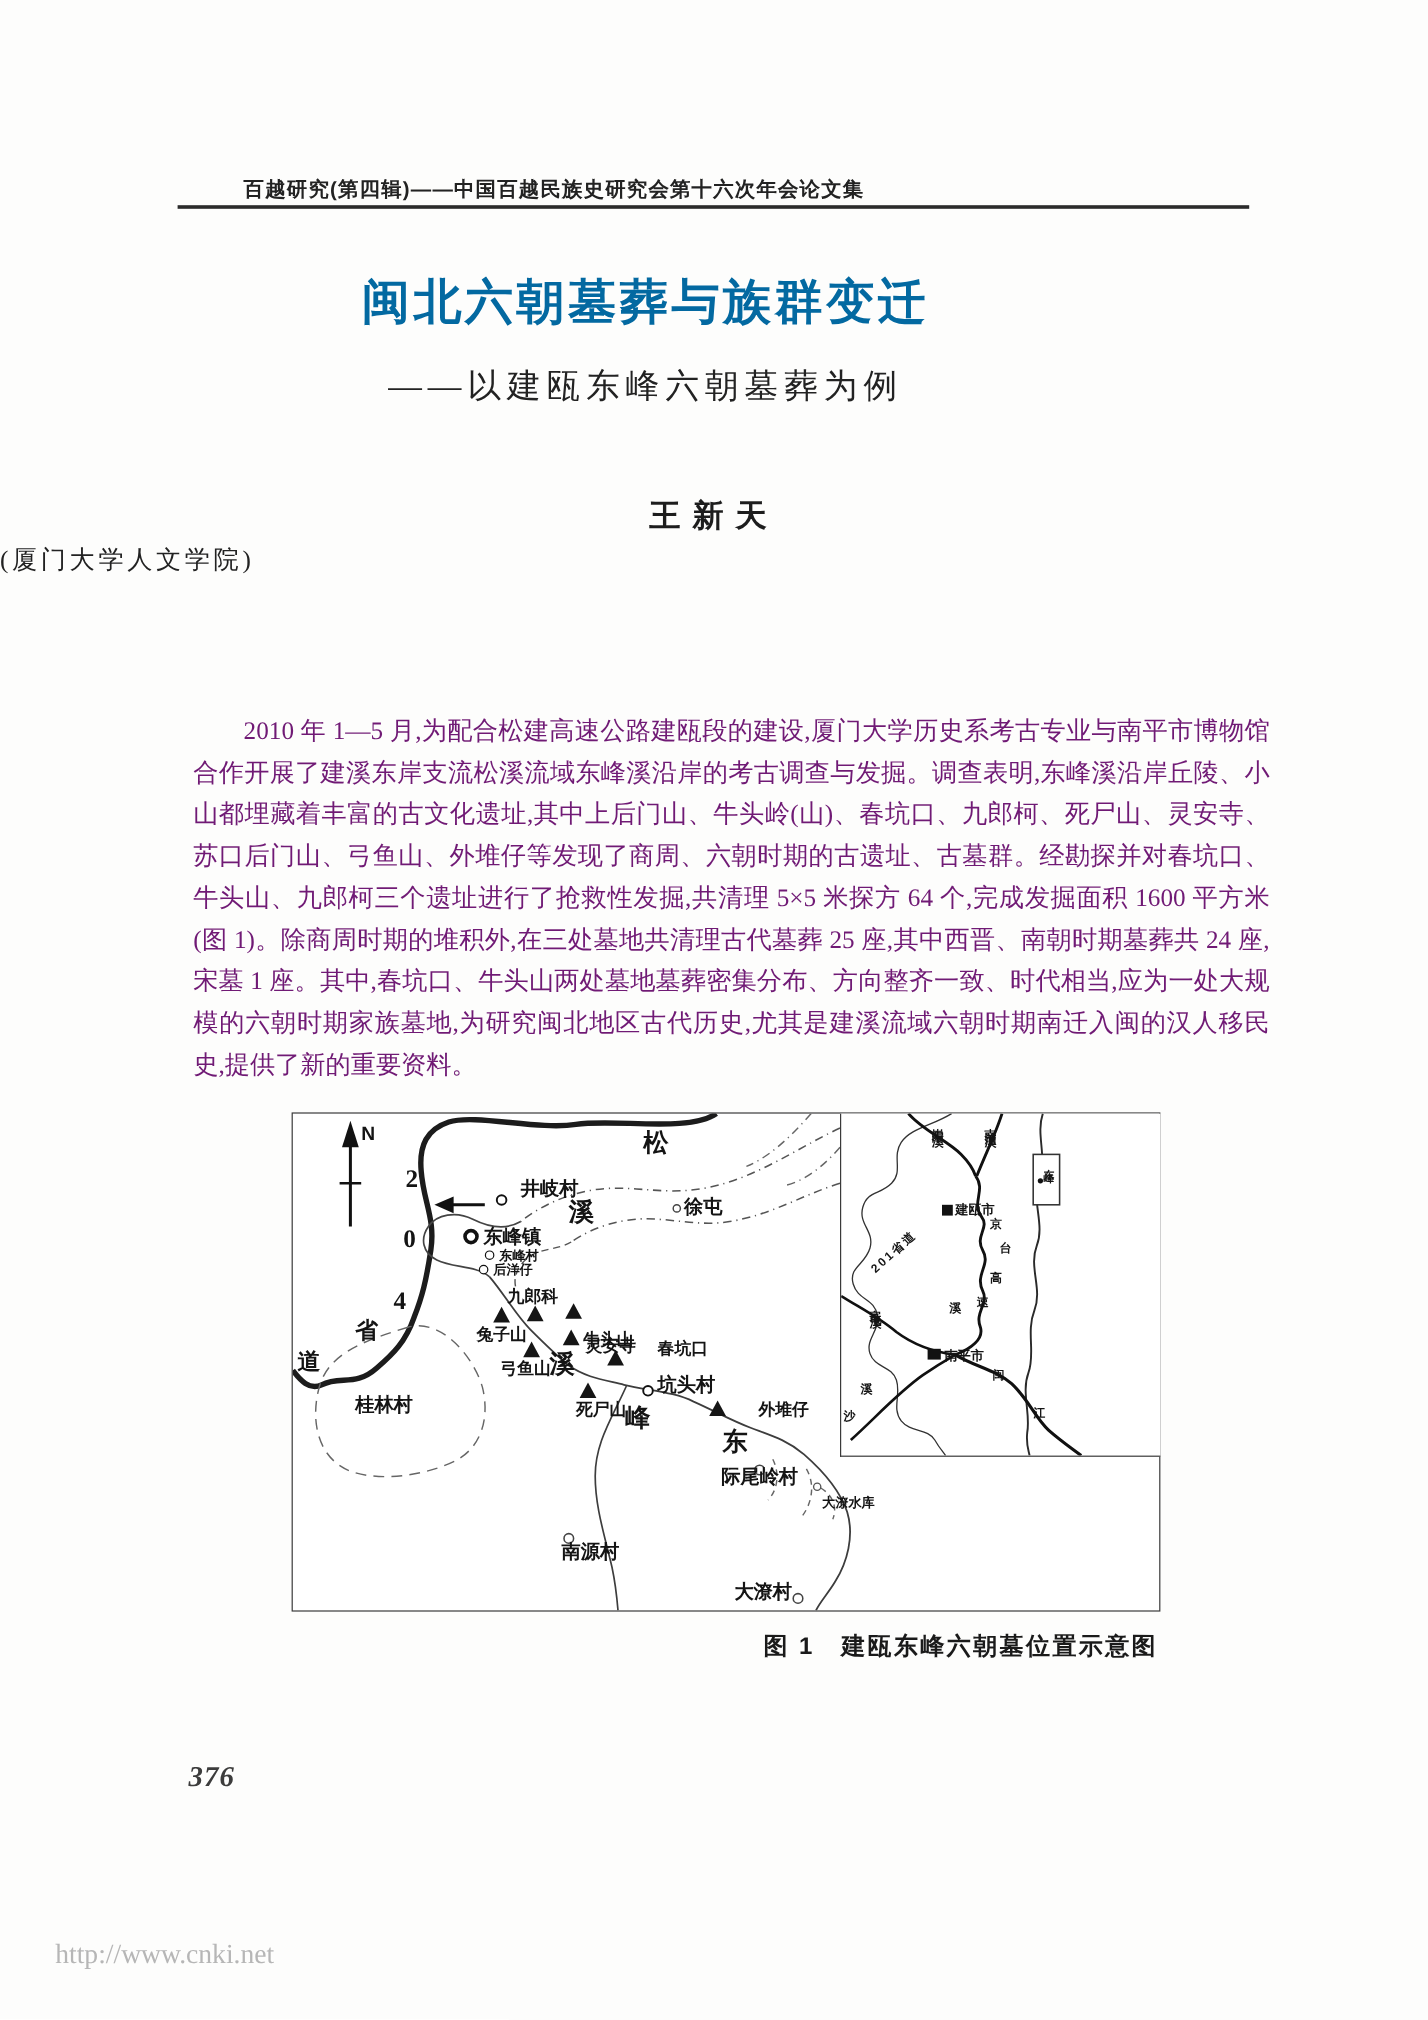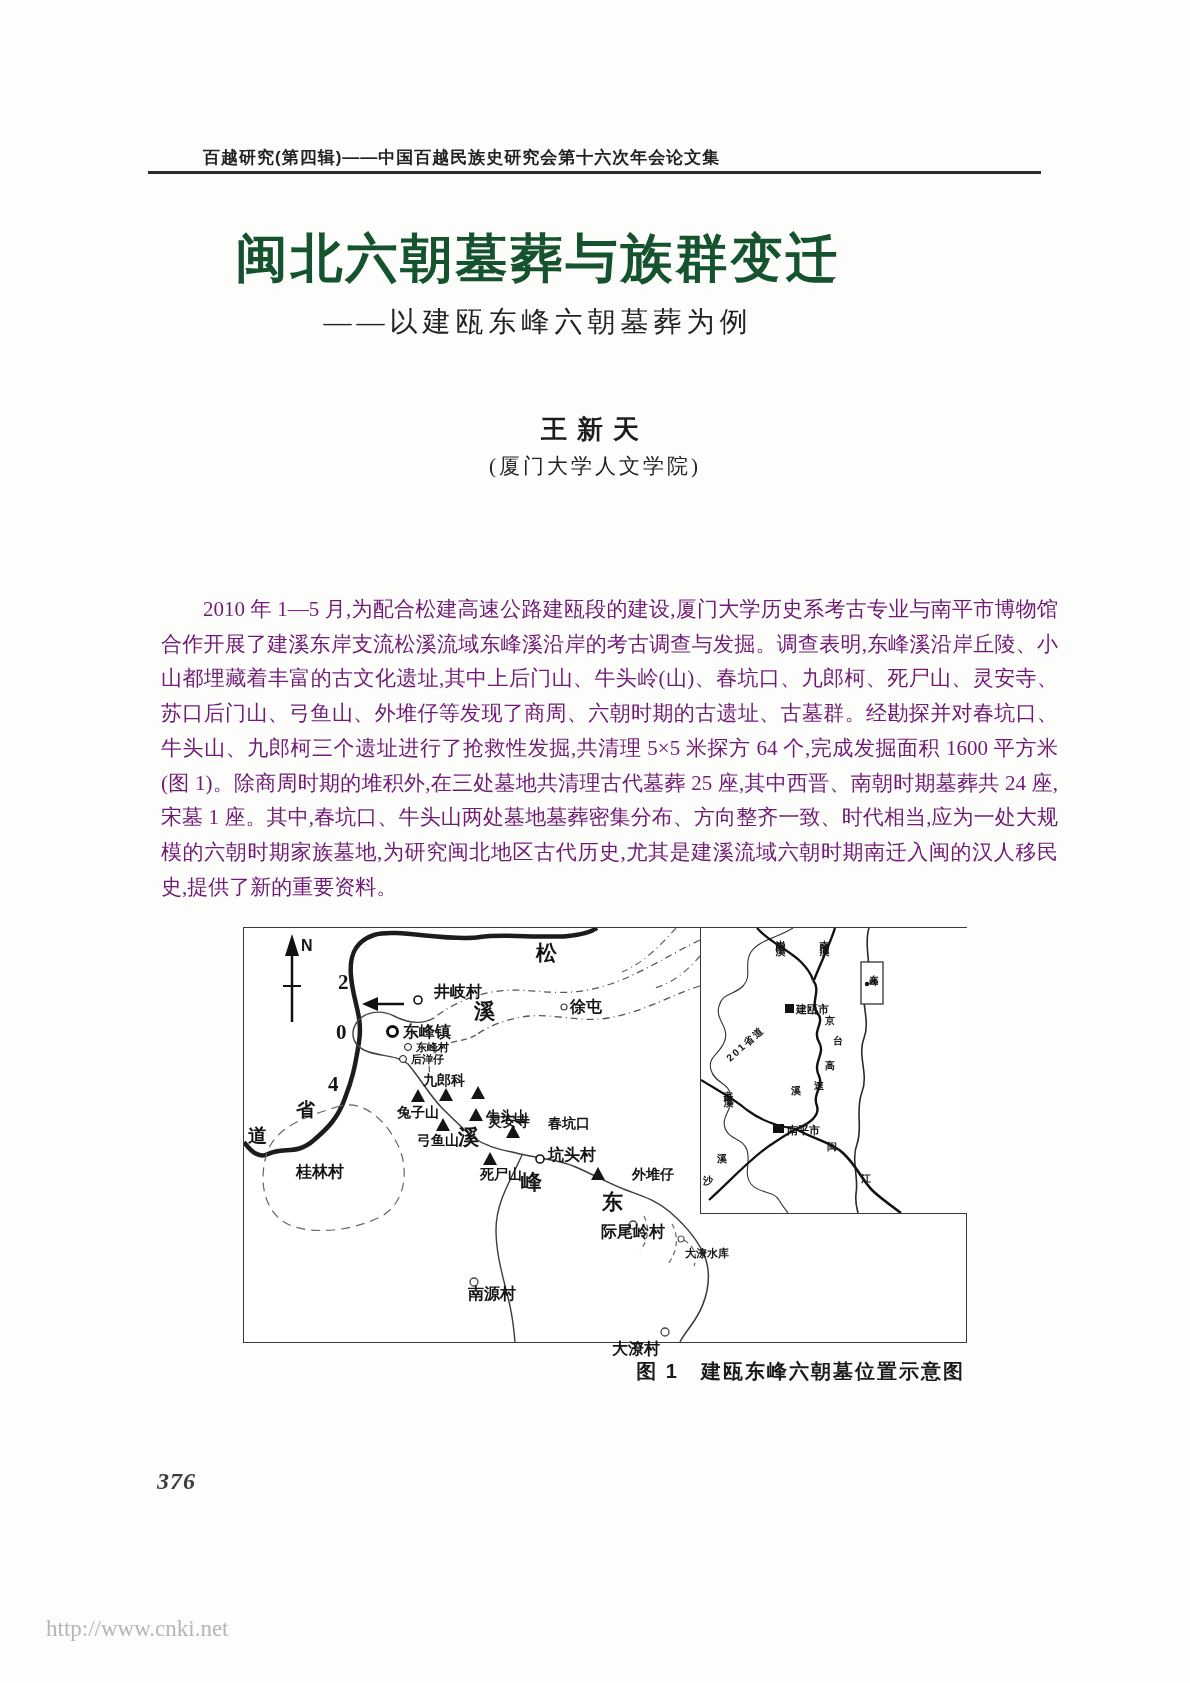--- a/index.html
+++ b/index.html
@@ -3,26 +3,26 @@
 <meta charset="utf-8">
 <style>
   html,body{margin:0;padding:0;background:#ffffff;}
   .page{position:relative;width:1190px;height:1683px;background:#fdfdfc;overflow:hidden;
         font-family:"Liberation Sans","DejaVu Sans",sans-serif;color:#1b1b1b;}
 
   .hdr{position:absolute;left:203px;top:146px;font-size:17px;font-weight:bold;letter-spacing:1px;color:#222;}
   .hdr-rule{position:absolute;left:148px;top:171px;width:893px;height:3px;background:#2b2b2b;}
 
   .title{position:absolute;left:138px;top:224px;width:800px;margin:0;text-align:center;
-         font-size:52px;font-weight:900;letter-spacing:3px;color:#14532d;}
+         font-size:40px;font-weight:900;letter-spacing:3px;color:#0369a1;}
   .subtitle{position:absolute;left:138px;top:303px;width:800px;text-align:center;
             font-family:"Liberation Serif","DejaVu Serif",serif;font-size:28px;letter-spacing:5px;color:#222;}
   .author{position:absolute;left:0;top:412px;width:1190px;text-align:center;
           font-family:"Liberation Serif","DejaVu Serif",serif;font-size:26px;font-weight:bold;letter-spacing:10px;color:#1d1d1d;}
-  .affil{position:absolute;left:0;top:452px;width:1190px;text-align:center;
+  .affil{position:absolute;left:0;top:452px;width:1190px;
          font-family:"Liberation Serif","DejaVu Serif",serif;font-size:21px;letter-spacing:3px;color:#222;}
 
   .bodytext{position:absolute;left:145px;top:576px;width:897px;margin:16px;
             font-family:"Liberation Serif","DejaVu Serif",serif;
             font-size:21px;line-height:34.7px;text-align:justify;text-justify:inter-character;
             text-indent:42px;color:#701a75;}
 
   .figure{position:absolute;left:243px;top:927px;width:722px;height:414px;
           border:1.5px solid #3a3a3a;background:#fff;}
   .mapsvg{position:absolute;left:0;top:0;}
@@ -147,21 +147,21 @@
     <div class="ml s14" style="left:236px;top:239px;">死尸山</div>
     <div class="ml s16" style="left:304px;top:219px;">坑头村</div>
     <div class="ml s21" style="left:277px;top:243px;">峰</div>
     <div class="ml s14" style="left:364px;top:239px;margin-left:24px;">外堆仔</div>
     <div class="ml s21" style="left:358px;top:263px;">东</div>
 
     <div class="ml s16" style="left:52px;top:236px;">桂林村</div>
     <div class="ml s16" style="left:357px;top:296px;">际尾岭村</div>
     <div class="ml s11" style="left:441px;top:320px;">大潦水库</div>
     <div class="ml s16" style="left:224px;top:358px;">南源村</div>
-    <div class="ml s16" style="left:368px;top:392px;margin-top:21px;">大潦村</div>
+    <div class="ml s16" style="left:368px;top:392px;">大潦村</div>
 
     <div class="inset">
       <svg width="266" height="285" viewBox="0 0 266 285">
         <path d="M 92,0 C 76,10 58,12 50,24 C 42,36 52,48 42,58 C 32,68 22,64 18,78 C 14,92 28,98 24,112 C 20,126 6,128 10,142 C 14,156 28,154 30,168 C 32,182 20,188 24,200 C 28,212 42,210 46,222 C 50,234 42,246 50,256 C 58,266 72,262 78,272 C 82,279 85,282 87,285" fill="none" stroke="#333" stroke-width="1.1"></path>
         <path d="M 168,0 C 162,18 172,36 165,54 C 158,72 170,92 163,110 C 156,128 168,146 161,164 C 154,182 162,200 156,216 C 150,232 158,250 155,266 C 154,276 156,280 157,285" fill="none" stroke="#2a2a2a" stroke-width="1.6"></path>
         <path d="M 56,0 C 68,14 88,22 100,34 C 107,41 110,46 112,52" fill="none" stroke="#111" stroke-width="2.4"></path>
         <path d="M 134,0 C 129,16 121,32 113,52" fill="none" stroke="#111" stroke-width="2.4"></path>
         <path d="M 112,52 C 121,64 108,74 117,86 C 124,95 111,102 118,114 C 125,126 111,134 118,148 C 123,158 111,166 116,178 C 119,188 108,196 95,201" fill="none" stroke="#111" stroke-width="2.4"></path>
         <path d="M 95,201 C 112,211 130,214 142,225 C 156,238 162,254 173,264 C 182,272 192,279 200,285" fill="none" stroke="#111" stroke-width="2.6"></path>
         <path d="M 0,152 C 16,162 32,170 46,182 C 62,194 80,199 95,201" fill="none" stroke="#111" stroke-width="2.2"></path>

